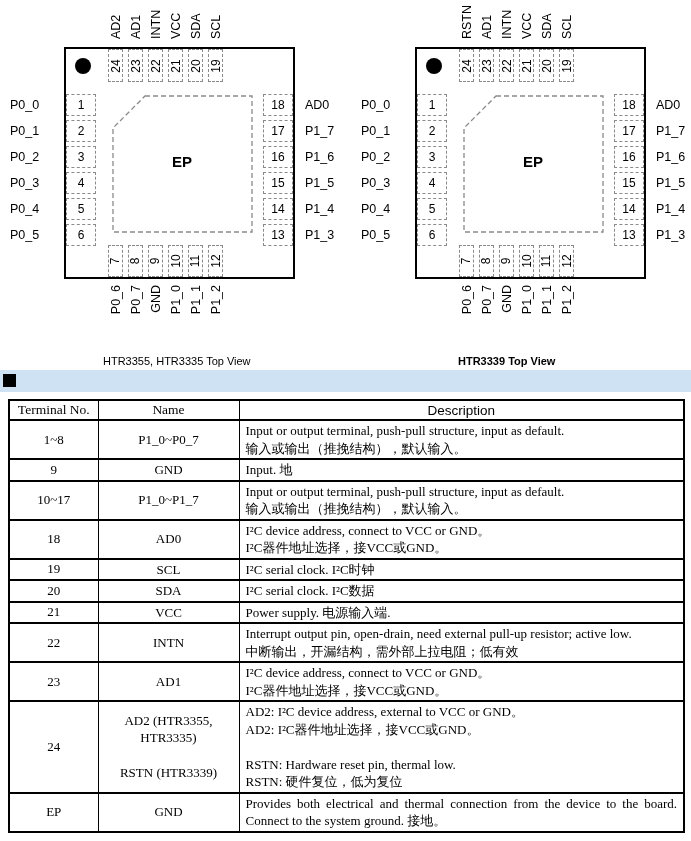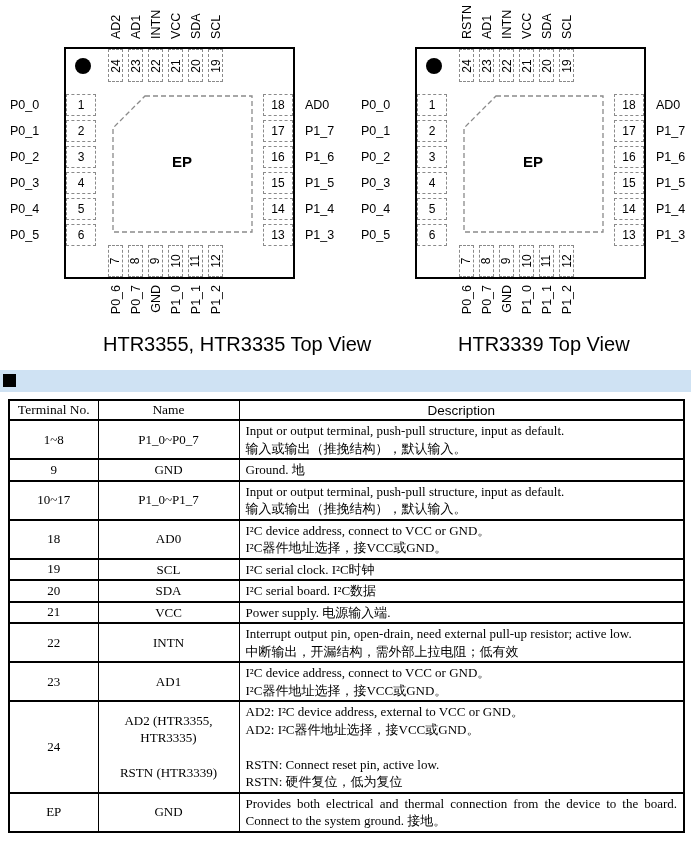--- a/index.html
+++ b/index.html
@@ -16,21 +16,21 @@
   .vlabel{position:absolute;width:44px;height:16px;display:flex;align-items:center;
           transform:rotate(-90deg);transform-origin:center center;
           font-size:12.5px;white-space:nowrap;}
   .vlabel.start{justify-content:flex-start;}
   .vlabel.end{justify-content:flex-end;}
   .hlabel{position:absolute;width:46px;height:18px;display:flex;align-items:center;
           font-size:12.5px;white-space:nowrap;}
   .ep-outline{position:absolute;left:46px;top:46px;}
   .ep-label{position:absolute;left:96px;top:104px;width:40px;text-align:center;
             font-weight:bold;font-size:15px;}
-  .caption{position:absolute;top:284px;font-size:20px;white-space:nowrap;}
+  .caption{position:absolute;top:306px;font-size:11px;white-space:nowrap;}
 
   
   .band{position:absolute;left:0;top:370px;width:691px;height:22px;}
   .bullet{position:absolute;left:3px;top:374px;width:13px;height:13px;background:#000;}
   .band-title{position:absolute;left:22px;top:373px;font-size:15px;font-weight:bold;
               letter-spacing:.2px;}
 
   
   table.tf{position:absolute;left:8px;top:399px;width:675px;border-collapse:collapse;
            table-layout:fixed;border:2.5px solid #000;}
@@ -248,21 +248,21 @@
         </div>
         <div class="hlabel" style="left: 239px; top: 125px;">P1_5</div>
         <div class="pin" style="left: 197px; top: 149px; width: 30px; height: 22px;">
           <span>14</span>
         </div>
         <div class="hlabel" style="left: 239px; top: 151px;">P1_4</div>
         <div class="pin" style="left: 197px; top: 175px; width: 30px; height: 22px;">
           <span>13</span>
         </div>
         <div class="hlabel" style="left: 239px; top: 177px;">P1_3</div>
-        <div class="caption" style="left: 41px;">HTR3339 Top View</div>
+        <div class="caption" style="left: 41px; font-weight: bold;">HTR3339 Top View</div>
       </div>
     </div>
 
   <div class="band" id="band" style="background: rgb(207, 226, 243);"></div>
   <div class="bullet"></div>
 
   <table class="tf">
     <colgroup>
         <col style="width:89px">
         <col style="width:141px">
@@ -285,21 +285,21 @@
             <div class="dline">Input or output terminal, push-pull structure, input as default.</div>
             <div class="dline">输入或输出（推挽结构），默认输入。</div>
           </td>
         </tr>
         <tr>
           <td class="tcell">9</td>
           <td class="ncell">
             <div class="nline">GND</div>
           </td>
           <td class="dcell">
-            <div class="dline">Ground. 地</div>
+            <div class="dline">Input. 地</div>
           </td>
         </tr>
         <tr>
           <td class="tcell">10~17</td>
           <td class="ncell">
             <div class="nline">P1_0~P1_7</div>
           </td>
           <td class="dcell">
             <div class="dline">Input or output terminal, push-pull structure, input as default.</div>
             <div class="dline">输入或输出（推挽结构），默认输入。</div>
@@ -323,21 +323,21 @@
           <td class="dcell">
             <div class="dline">I²C serial clock. I²C时钟</div>
           </td>
         </tr>
         <tr>
           <td class="tcell">20</td>
           <td class="ncell">
             <div class="nline">SDA</div>
           </td>
           <td class="dcell">
-            <div class="dline">I²C serial board. I²C数据</div>
+            <div class="dline">I²C serial clock. I²C数据</div>
           </td>
         </tr>
         <tr>
           <td class="tcell">21</td>
           <td class="ncell">
             <div class="nline">VCC</div>
           </td>
           <td class="dcell">
             <div class="dline">Power supply.  电源输入端.</div>
           </td>
@@ -367,21 +367,21 @@
           <td class="ncell">
             <div class="nline">AD2 (HTR3355,</div>
             <div class="nline">HTR3335)</div>
             <div class="nline">&nbsp;</div>
             <div class="nline">RSTN (HTR3339)</div>
           </td>
           <td class="dcell">
             <div class="dline">AD2: I²C device address, external to VCC or GND。</div>
             <div class="dline">AD2: I²C器件地址选择，接VCC或GND。</div>
             <div class="dline">&nbsp;</div>
-            <div class="dline">RSTN: Connect reset pin, active low.</div>
+            <div class="dline">RSTN: Hardware reset pin, thermal low.</div>
             <div class="dline">RSTN: 硬件复位，低为复位</div>
           </td>
         </tr>
         <tr>
           <td class="tcell">EP</td>
           <td class="ncell">
             <div class="nline">GND</div>
           </td>
           <td class="dcell">
             <div class="dline">Provides both electrical and thermal connection from the device to the board. Connect to the system ground.  接地。</div>

